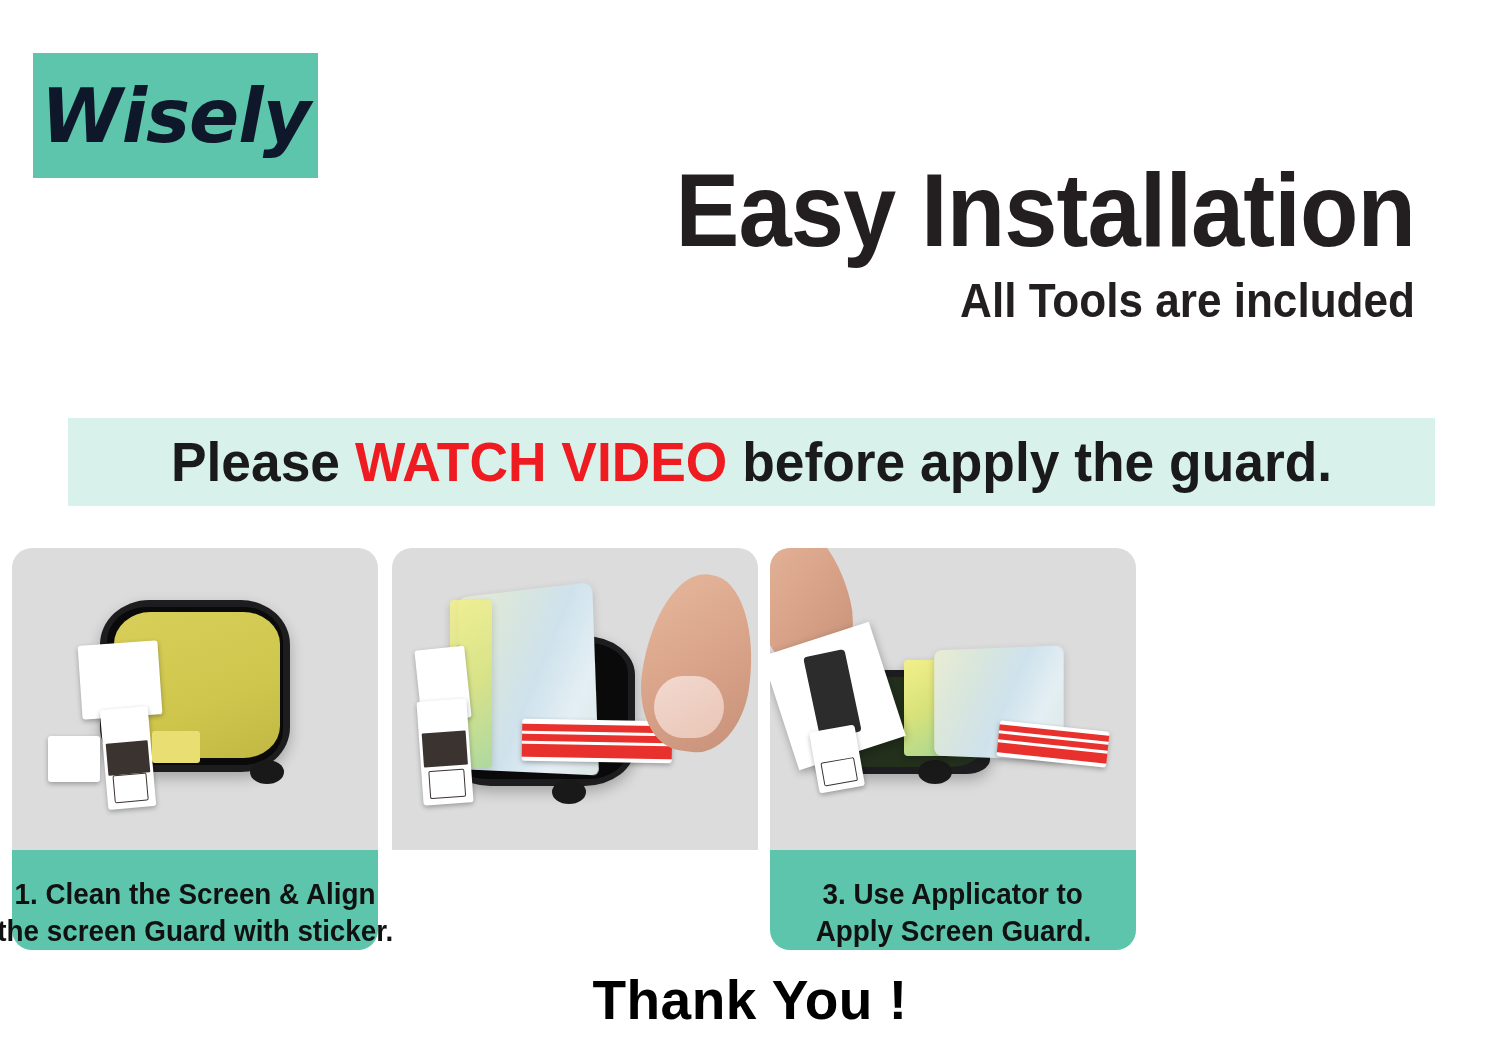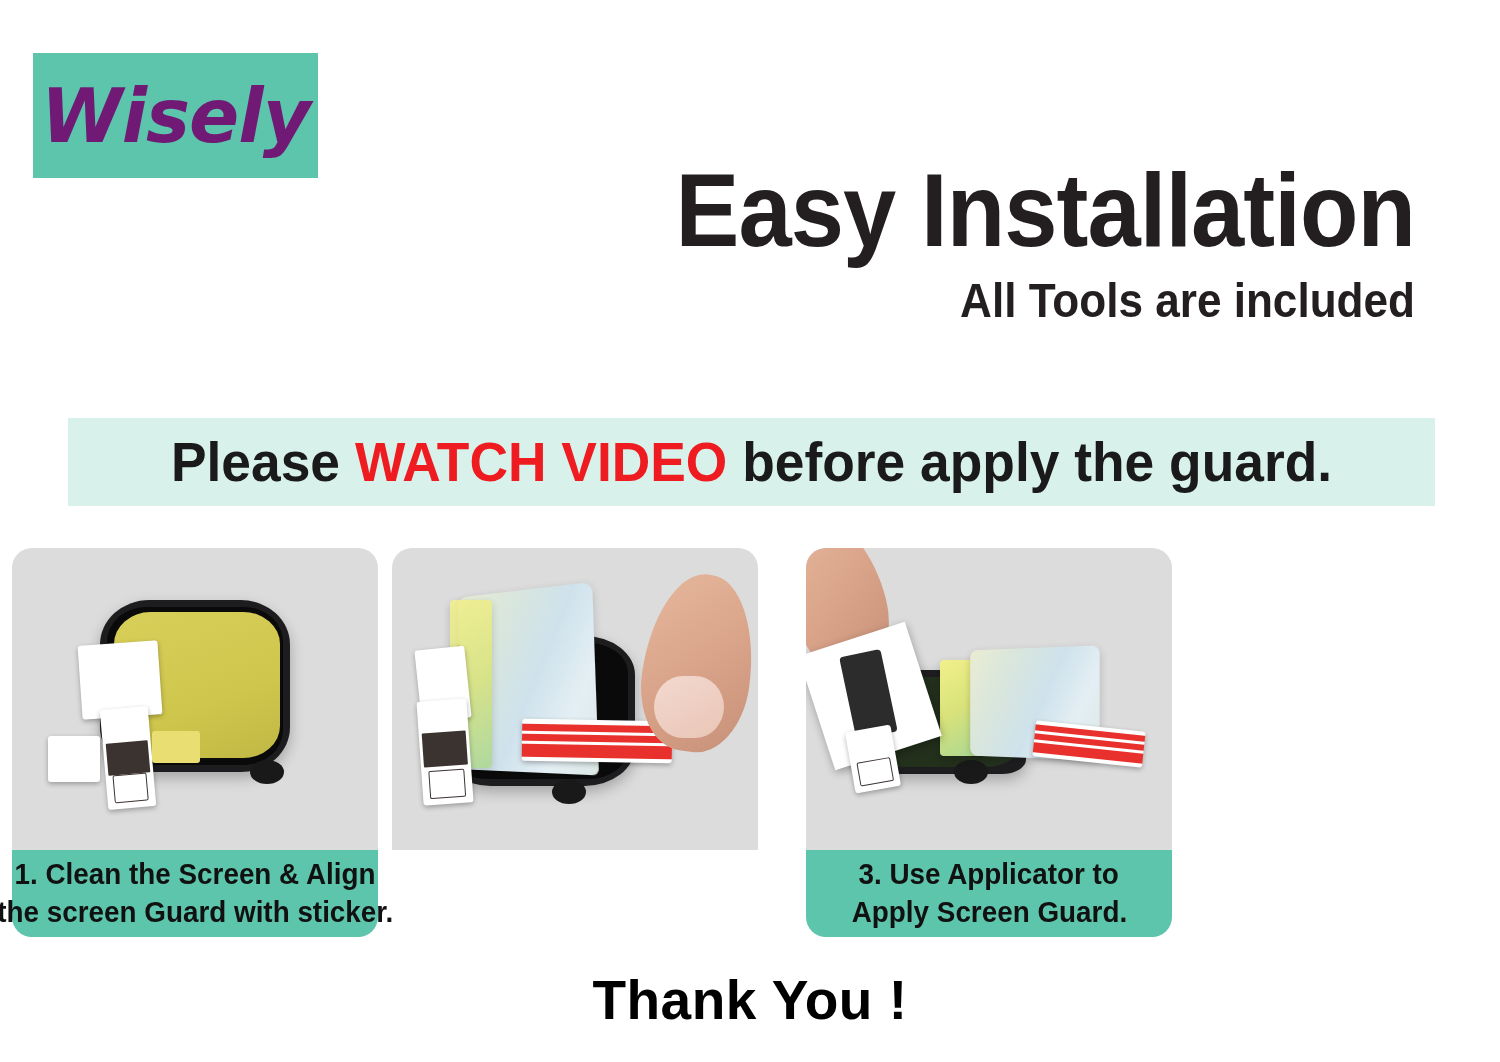--- a/index.html
+++ b/index.html
@@ -11,21 +11,21 @@
     position:relative;
   }
 
   
   .logo-box{
     position:absolute;left:33px;top:53px;width:285px;height:125px;
     background:var(--brand,#5cc5ab);
     display:flex;align-items:center;justify-content:center;
   }
   .logo-text{
-    color:#701a75;
+    color:#0f172a;
     font-size:74px;
     font-weight:bold;
     font-style:italic;
     letter-spacing:-1px;
     font-family:"DejaVu Sans", sans-serif;
     line-height:1;
   }
 
   
   .headline-wrap{
@@ -73,36 +73,36 @@
 
   
   .steps{
     position:absolute;left:0;top:548px;width:1500px;height:400px;
   }
   .step{
     position:absolute;top:0;width:366px;height:397px;
   }
   .step.s1{left:12px;}
   .step.s2{left:392px;}
-  .step.s3{left:770px;margin-left:36px;}
+  .step.s3{left:770px;}
   .step.s4{left:1128px;width:364px;}
 
   .photo{
     position:relative;
     height:302px;
     background:#dcdcdc;
     border-radius:20px 20px 0 0;
     overflow:hidden;
   }
   .caption{
-    height:87px;
+    height:100px;
     background:#5cc5ab;
     border-radius:0 0 20px 20px;
     display:flex;flex-direction:column;
-    align-items:center;justify-content:center;
+    align-items:center;justify-content:flex-end;
     padding:0 6px;
     box-sizing:border-box;
   }
   .caption-line{
     font-family:"Liberation Sans Narrow","Liberation Sans", sans-serif;
     font-weight:bold;
     font-size:29px;
     line-height:1.28;
     color:#111111;
     text-align:center;

